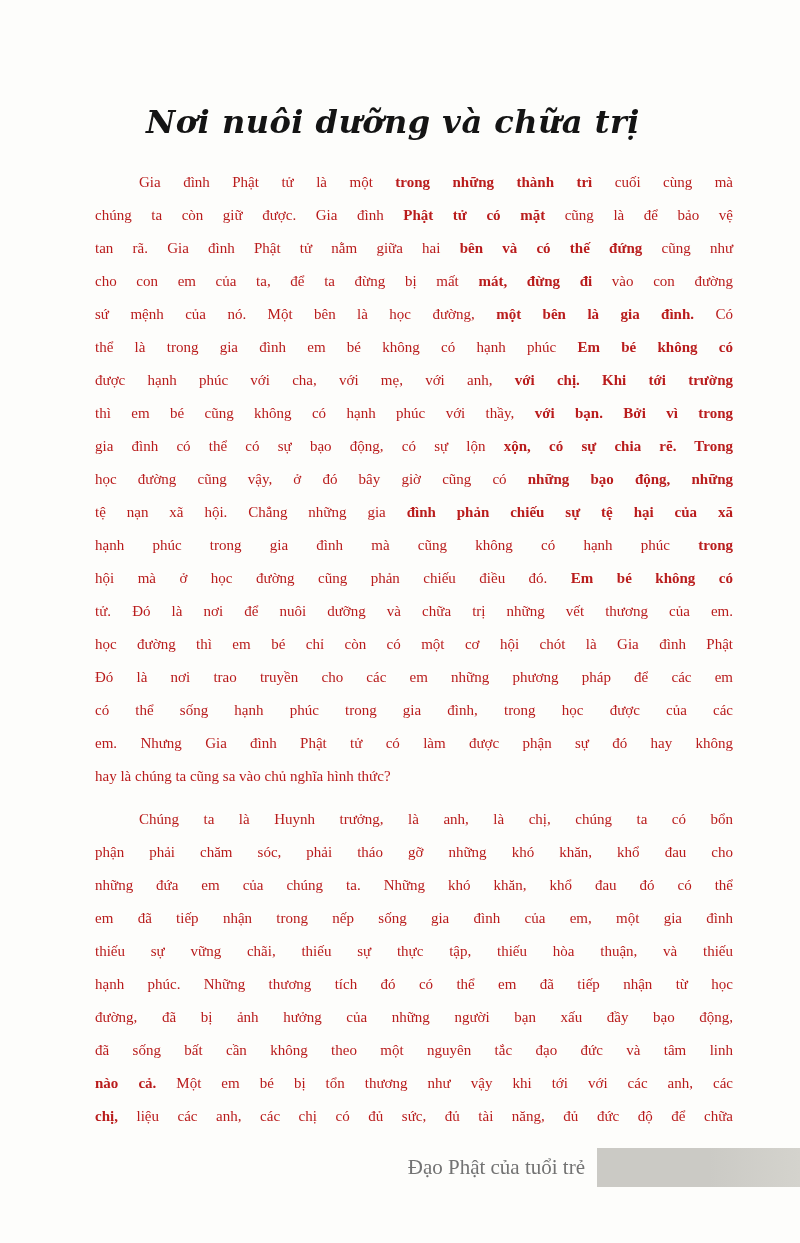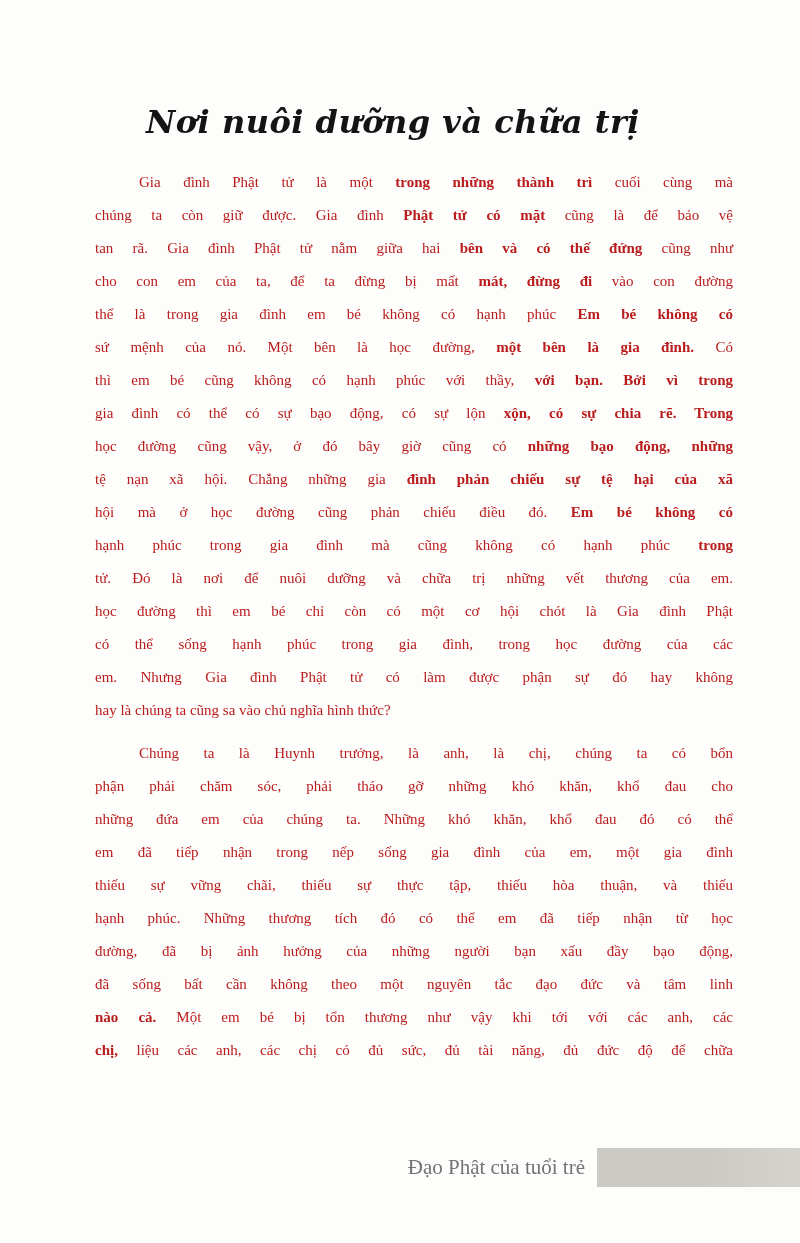--- a/index.html
+++ b/index.html
@@ -51,31 +51,33 @@
 <div class="page">
 
   <h1 class="chapter-title">Nơi nuôi dưỡng và chữa trị</h1>
 
   <div class="body-text">
       <div class="para">
         <div class="line first"><span>Gia đình Phật tử là một </span><span class="b">trong những thành trì</span><span> cuối cùng mà</span></div>
         <div class="line"><span>chúng ta còn giữ được. Gia đình </span><span class="b">Phật tử có mặt</span><span> cũng là để bảo vệ</span></div>
         <div class="line"><span>tan rã. Gia đình Phật tử nằm giữa hai </span><span class="b">bên và có thế đứng</span><span> cũng như</span></div>
         <div class="line"><span>cho con em của ta, để ta đừng bị mất </span><span class="b">mát, đừng đi</span><span> vào con đường</span></div>
+        <div class="line"><span>sứ mệnh của nó. Một bên là học đường, </span><span class="b">một bên là gia đình.</span><span> Có</span></div>
         <div class="line"><span>thể là trong gia đình em bé không có hạnh phúc </span><span class="b">Em bé không có</span></div>
-        <div class="line"><span>sứ mệnh của nó. Một bên là học đường, </span><span class="b">một bên là gia đình.</span><span> Có</span></div>
+        <div class="line"><span>được hạnh phúc với cha, với mẹ, với anh, </span><span class="b">với chị. Khi tới trường</span></div>
         <div class="line"><span>thì em bé cũng không có hạnh phúc với thầy, </span><span class="b">với bạn. Bởi vì trong</span></div>
         <div class="line"><span>gia đình có thể có sự bạo động, có sự lộn </span><span class="b">xộn, có sự chia rẽ. Trong</span></div>
         <div class="line"><span>học đường cũng vậy, ở đó bây giờ cũng có </span><span class="b">những bạo động, những</span></div>
         <div class="line"><span>tệ nạn xã hội. Chẳng những gia </span><span class="b">đình phản chiếu sự tệ hại của xã</span></div>
+        <div class="line"><span>hạnh phúc trong gia đình mà cũng không có hạnh phúc </span><span class="b">trong</span></div>
         <div class="line"><span>hội mà ở học đường cũng phản chiếu điều đó. </span><span class="b">Em bé không có</span></div>
-        <div class="line"><span>hạnh phúc trong gia đình mà cũng không có hạnh phúc </span><span class="b">trong</span></div>
         <div class="line"><span>tử. Đó là nơi để nuôi dưỡng và chữa trị những vết thương của em.</span></div>
         <div class="line"><span>học đường thì em bé chỉ còn có một cơ hội chót là Gia đình Phật</span></div>
-        <div class="line"><span>có thể sống hạnh phúc trong gia đình, trong học đường của các</span></div>
+        <div class="line"><span>Đó là nơi trao truyền cho các em những phương pháp để các em</span></div>
+        <div class="line"><span>có thể sống hạnh phúc trong gia đình, trong học được của các</span></div>
         <div class="line"><span>em. Nhưng Gia đình Phật tử có làm được phận sự đó hay không</span></div>
         <div class="line lastline"><span>hay là chúng ta cũng sa vào chủ nghĩa hình thức?</span></div>
       </div>
       <div class="para">
         <div class="line first"><span>Chúng ta là Huynh trưởng, là anh, là chị, chúng ta có bổn</span></div>
         <div class="line"><span>phận phải chăm sóc, phải tháo gỡ những khó khăn, khổ đau cho</span></div>
         <div class="line"><span>những đứa em của chúng ta. Những khó khăn, khổ đau đó có thể</span></div>
         <div class="line"><span>em đã tiếp nhận trong nếp sống gia đình của em, một gia đình</span></div>
         <div class="line"><span>thiếu sự vững chãi, thiếu sự thực tập, thiếu hòa thuận, và thiếu</span></div>
         <div class="line"><span>hạnh phúc. Những thương tích đó có thể em đã tiếp nhận từ học</span></div>

